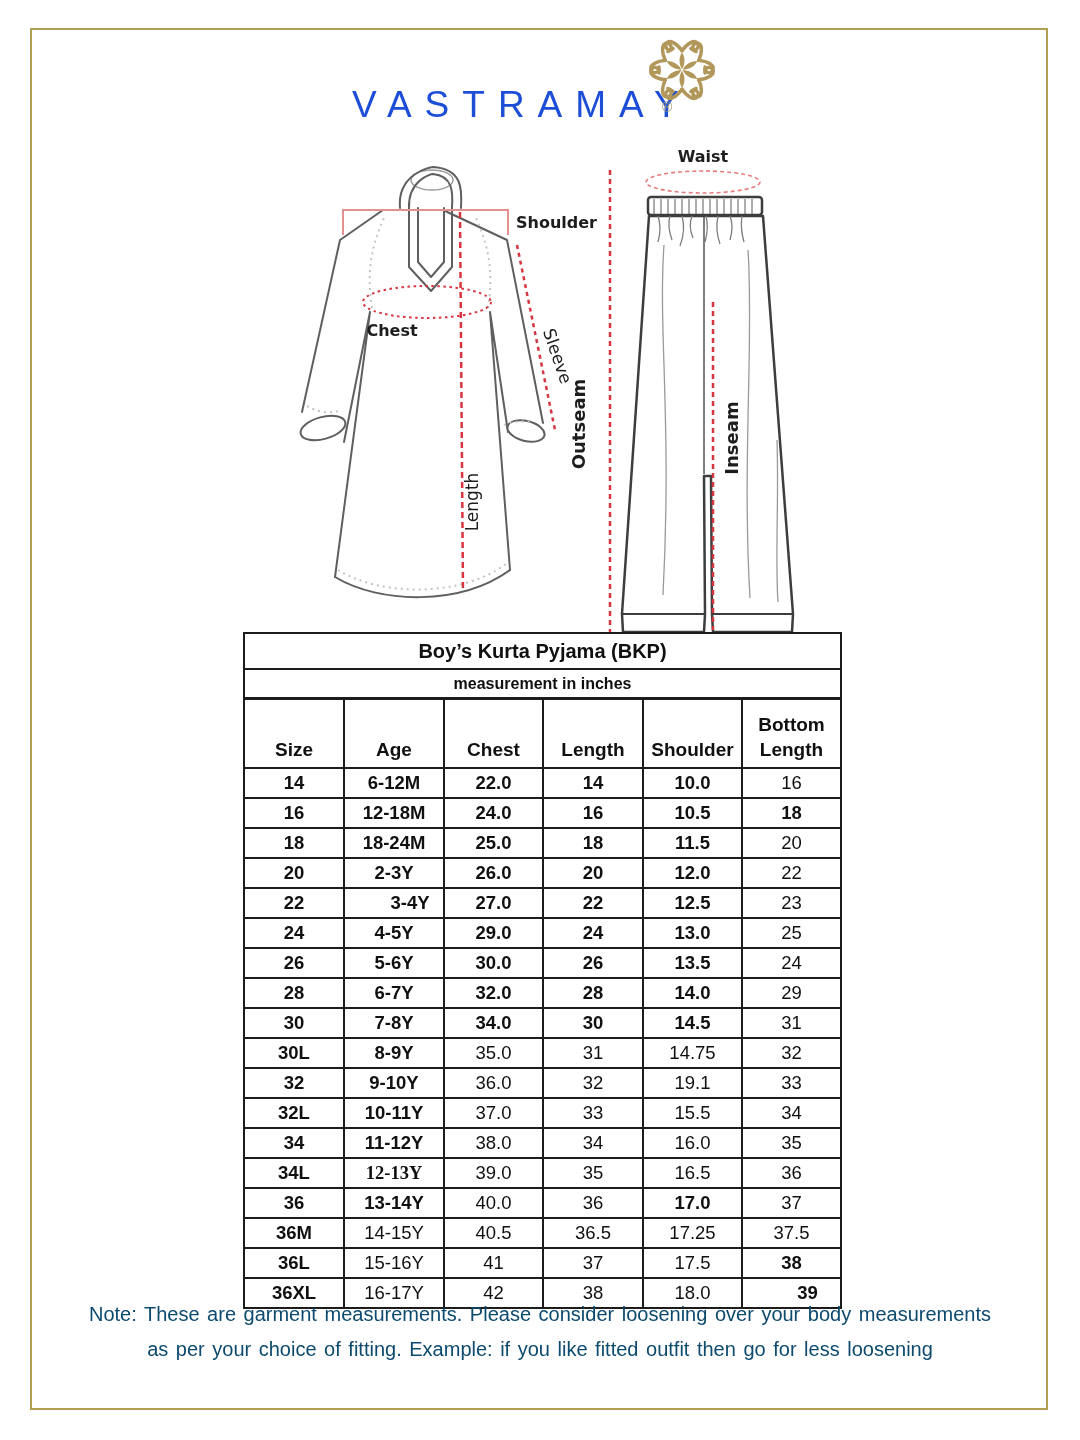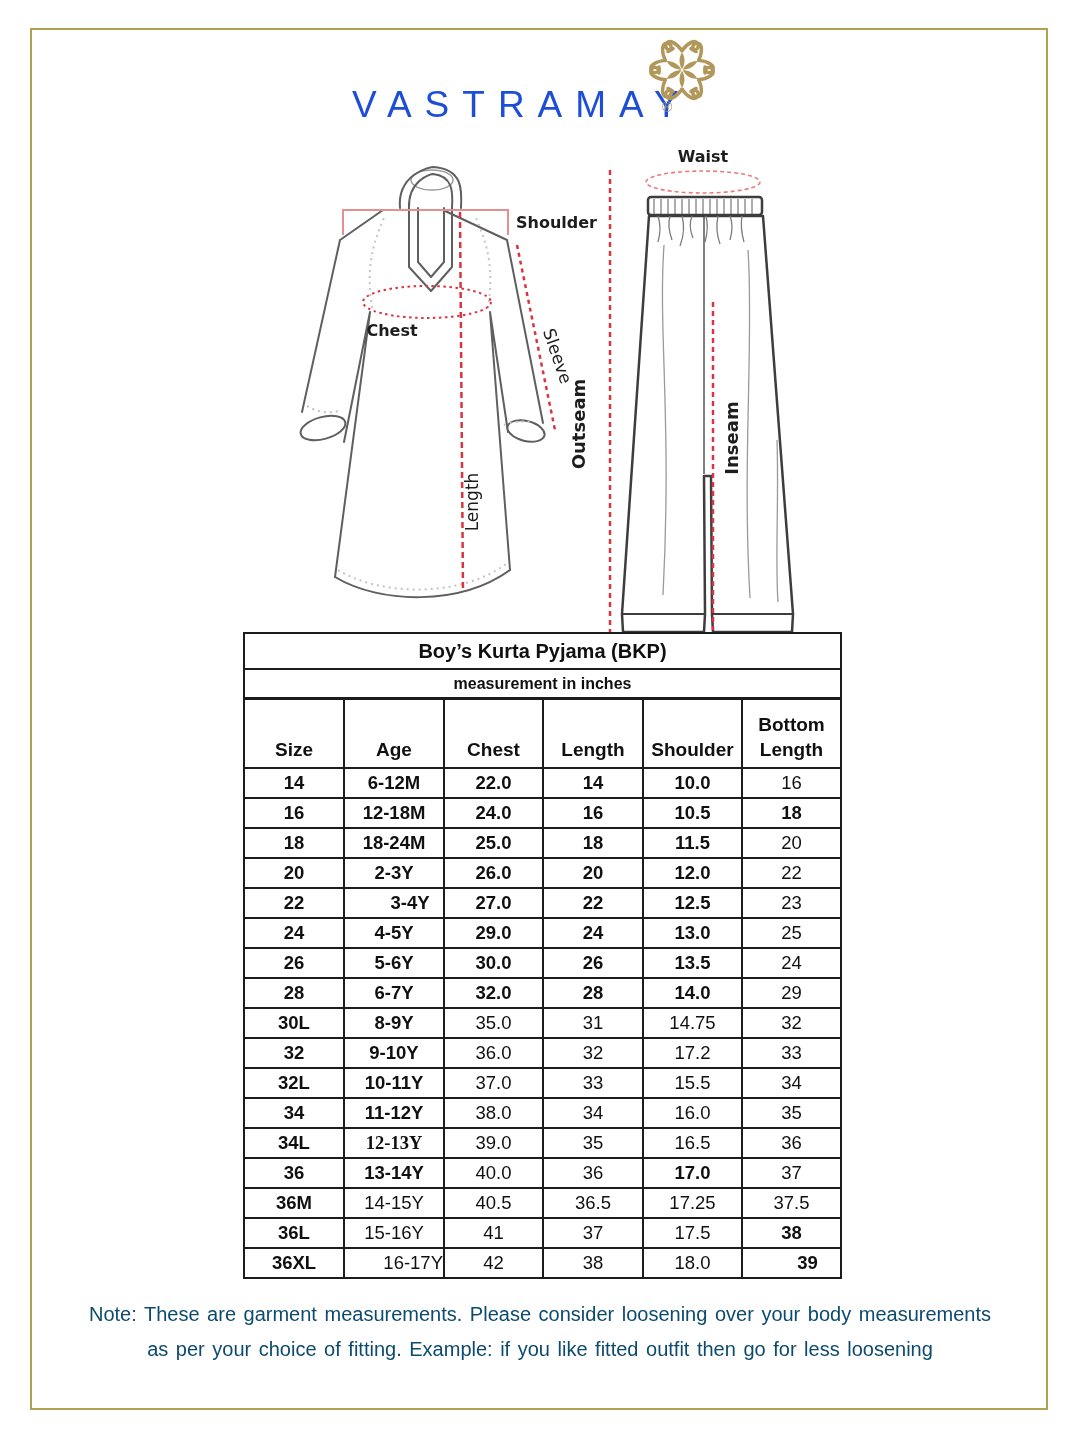--- a/index.html
+++ b/index.html
@@ -239,33 +239,41 @@
         </tr>
         <tr>
           <td class="data-cell" style="font-weight: 700;">28</td>
           <td class="data-cell" style="font-weight: 700;">6-7Y</td>
           <td class="data-cell" style="font-weight: 700;">32.0</td>
           <td class="data-cell" style="font-weight: 700;">28</td>
           <td class="data-cell" style="font-weight: 700;">14.0</td>
           <td class="data-cell" style="font-weight: 400;">29</td>
         </tr>
         <tr>
+          <td class="data-cell" style="font-weight: 700;">30</td>
+          <td class="data-cell" style="font-weight: 700;">7-8Y</td>
+          <td class="data-cell" style="font-weight: 700;">34.0</td>
+          <td class="data-cell" style="font-weight: 700;">30</td>
+          <td class="data-cell" style="font-weight: 700;">14.5</td>
+          <td class="data-cell" style="font-weight: 400;">31</td>
+        </tr>
+        <tr>
           <td class="data-cell" style="font-weight: 700;">30L</td>
           <td class="data-cell" style="font-weight: 700;">8-9Y</td>
           <td class="data-cell" style="font-weight: 400;">35.0</td>
           <td class="data-cell" style="font-weight: 400;">31</td>
           <td class="data-cell" style="font-weight: 400;">14.75</td>
           <td class="data-cell" style="font-weight: 400;">32</td>
         </tr>
         <tr>
           <td class="data-cell" style="font-weight: 700;">32</td>
           <td class="data-cell" style="font-weight: 700;">9-10Y</td>
           <td class="data-cell" style="font-weight: 400; margin-top: 40px;">36.0</td>
           <td class="data-cell" style="font-weight: 400;">32</td>
-          <td class="data-cell" style="font-weight: 400;">17.2</td>
+          <td class="data-cell" style="font-weight: 400;">19.1</td>
           <td class="data-cell" style="font-weight: 400;">33</td>
         </tr>
         <tr>
           <td class="data-cell" style="font-weight: 700;">32L</td>
           <td class="data-cell" style="font-weight: 700;">10-11Y</td>
           <td class="data-cell" style="font-weight: 400;">37.0</td>
           <td class="data-cell" style="font-weight: 400;">33</td>
           <td class="data-cell" style="font-weight: 400;">15.5</td>
           <td class="data-cell" style="font-weight: 400;">34</td>
         </tr>
@@ -304,21 +312,21 @@
         <tr>
           <td class="data-cell" style="font-weight: 700;">36L</td>
           <td class="data-cell" style="font-weight: 400;">15-16Y</td>
           <td class="data-cell" style="font-weight: 400;">41</td>
           <td class="data-cell" style="font-weight: 400;">37</td>
           <td class="data-cell" style="font-weight: 400;">17.5</td>
           <td class="data-cell" style="font-weight: 700;">38</td>
         </tr>
         <tr>
           <td class="data-cell" style="font-weight: 700;">36XL</td>
-          <td class="data-cell" style="font-weight: 400; text-align: right;">16-17Y</td>
+          <td class="data-cell" style="font-weight: 400;">16-17Y</td>
           <td class="data-cell" style="font-weight: 400;">42</td>
           <td class="data-cell" style="font-weight: 400;">38</td>
           <td class="data-cell" style="font-weight: 400;">18.0</td>
           <td class="data-cell" style="font-weight: 700; padding-left: 32px;">39</td>
         </tr>
       </tbody>
   </table>
 
   <div class="note">
     <div>Note: These are garment measurements. Please consider loosening over your body measurements</div>

